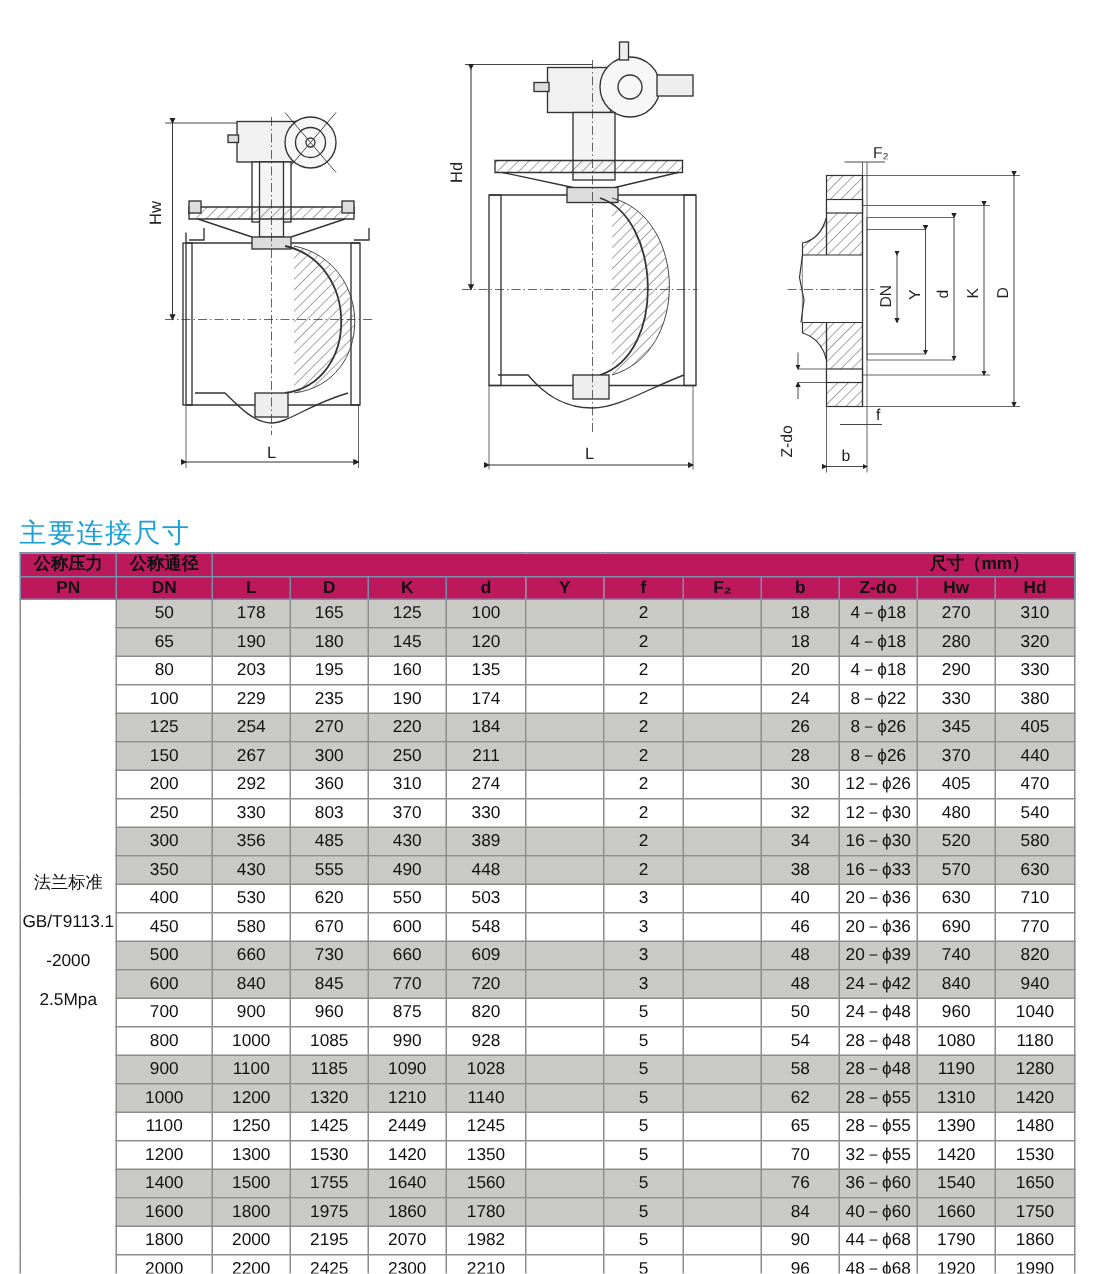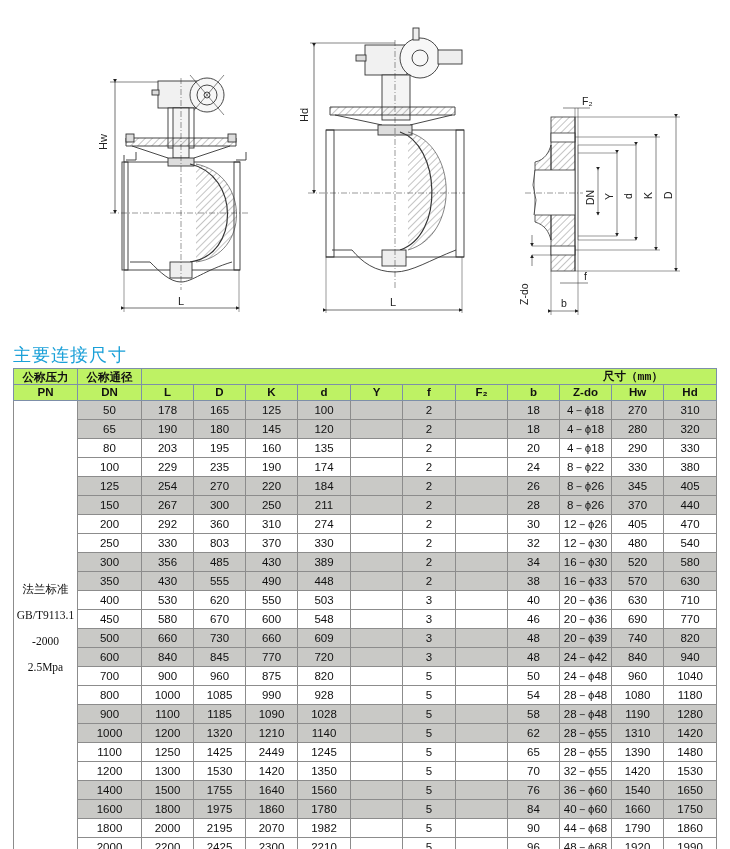--- a/index.html
+++ b/index.html
@@ -1,26 +1,26 @@
 <!DOCTYPE html>
 <html><head>
 <meta charset="utf-8">
 <style>
   html, body { margin:0; padding:0; background:#fff; }
   body { width:730px; height:849px; position:relative; overflow:hidden; font-family:"Liberation Sans", sans-serif; }
   .drawings { position:absolute; left:0; top:0; width:730px; height:330px; }
   .section-title { position:absolute; left:13px; top:343px; font-size:18px; color:#1aa0d8; font-family:"DejaVu Sans", sans-serif; letter-spacing:1px; }
   table.dims { position:absolute; left:13px; top:368px; border-collapse:collapse; table-layout:fixed; }
   table.dims td, table.dims th { padding:0; text-align:center; font-size:11.5px; color:#111; height:18px; line-height:18px; border:1px solid #8c8c8c; font-weight:normal; }
-  table.dims th { background:#bef264; font-weight:bold; height:14.5px; line-height:14px; border-color:#7d8fa8; font-size:11.5px; }
+  table.dims th { background:#be185d; font-weight:bold; height:14.5px; line-height:14px; border-color:#7d8fa8; font-size:11.5px; }
   th.group { text-align:left; padding-left:0; }
-  th.group span { position:relative; left:204px;font-family:Liberation Mono, monospace; }
+  th.group span { position:relative; left:224px; }
   tr.shade td.v { background:#c9c9c6; }
   td.pn { background:#fff; vertical-align:middle; line-height:27px; font-size:11.5px; border-right:1px solid #8c8c8c; }
-  td.pn div { line-height:26px;font-family:Liberation Serif, serif; }
+  td.pn div { line-height:26px; }
 </style>
 </head>
 <body>
 
 <svg class="drawings" viewBox="0 0 730 330" xmlns="http://www.w3.org/2000/svg">
   <defs>
     <pattern id="hatch" width="5" height="5" patternUnits="userSpaceOnUse" patternTransform="rotate(45)">
       <line x1="0" y1="0" x2="0" y2="5" stroke="#555" stroke-width="0.7"></line>
     </pattern>
     <marker id="arr" markerWidth="6" markerHeight="6" refX="5" refY="3" orient="auto">

